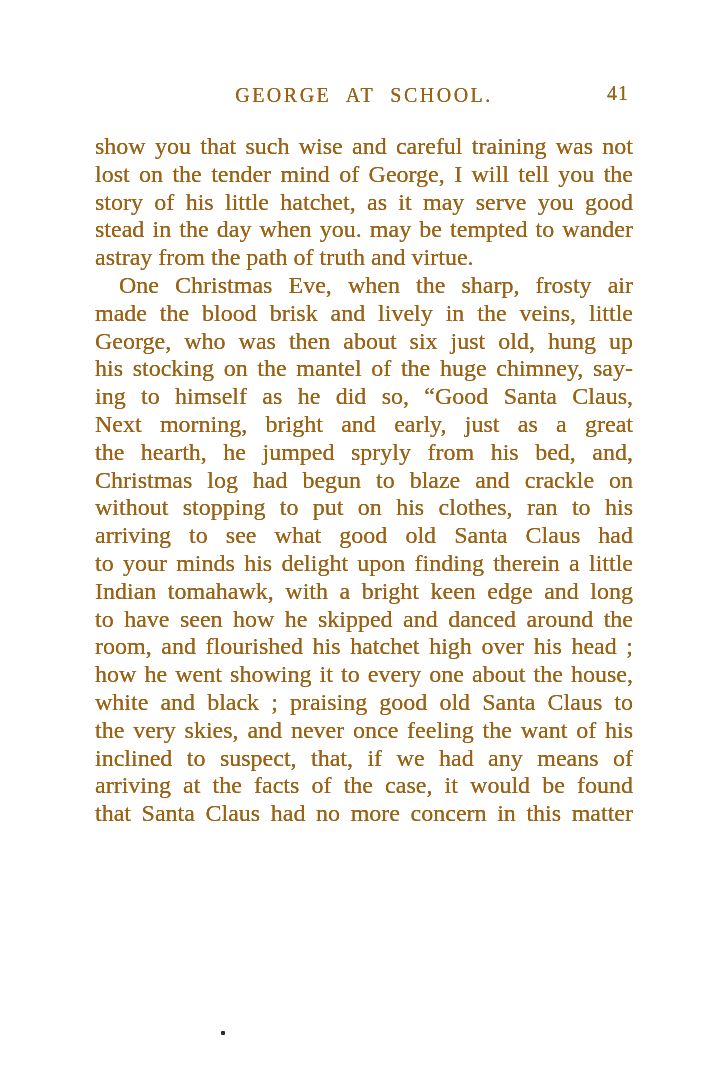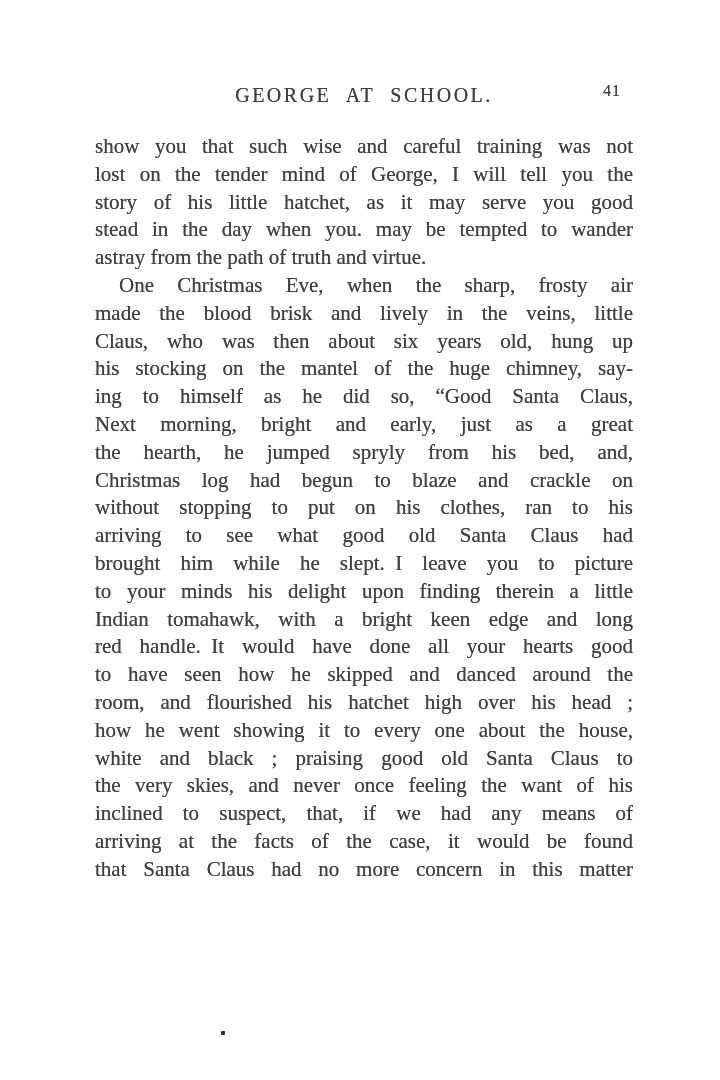--- a/index.html
+++ b/index.html
@@ -9,21 +9,21 @@
     height: 1080px;
     background: #ffffff;
     overflow: hidden;
   }
   .page {
     position: relative;
     width: 720px;
     height: 1080px;
     background: #ffffff;
     font-family: "Liberation Serif", "DejaVu Serif", serif;
-    color: #404040;
+    color: #a16207;
   }
   .running-header {
     position: absolute;
     left: 95px;
     top: 84px;
     width: 538px;
     height: 26px;
   }
   .header-title {
     position: absolute;
@@ -32,32 +32,32 @@
     top: 0;
     text-align: center;
     font-size: 20px;
     letter-spacing: 2.5px;
     word-spacing: 8px;
     white-space: nowrap;
     text-shadow: 0 0 0.6px rgba(20,20,20,0.7);
   }
   .page-number {
     position: absolute;
-    right: 12px;
+    right: 4px;
     top: -2px;
-    font-size: 16px;
+    font-size: 20px;
     letter-spacing: 1px;
     text-shadow: 0 0 0.6px rgba(20,20,20,0.7);
   }
   .text-body {
     position: absolute;
     left: 95px;
     top: 133px;
     width: 538px;
-    font-size: 21px;
+    font-size: 24px;
     line-height: 27.8px;
     text-shadow: 0 0 0.6px rgba(20,20,20,0.65);
   }
   .paragraph { margin: 0; padding: 0; }
   .line {
     text-align: justify;
     text-align-last: justify;
     white-space: nowrap;
   }
   .line.short { text-align-last: left; }
@@ -84,32 +84,30 @@
       <div class="paragraph">
         <div class="line">show you that such wise and careful training was not</div>
         <div class="line">lost on the tender mind of George, I will tell you the</div>
         <div class="line">story of his little hatchet, as it may serve you good</div>
         <div class="line">stead in the day when you. may be tempted to wander</div>
         <div class="line short">astray from the path of truth and virtue.</div>
       </div>
       <div class="paragraph">
         <div class="line first-indent">One Christmas Eve, when the sharp, frosty air</div>
         <div class="line">made the blood brisk and lively in the veins, little</div>
-        <div class="line">Claus, who was then about six years old, hung up</div>
+        <div class="line">George, who was then about six just old, hung up</div>
         <div class="line">his stocking on the mantel of the huge chimney, say-</div>
         <div class="line">ing to himself as he did so, “Good Santa Claus,</div>
         <div class="line">Next morning, bright and early, just as a great</div>
         <div class="line">the hearth, he jumped spryly from his bed, and,</div>
         <div class="line">Christmas log had begun to blaze and crackle on</div>
         <div class="line">without stopping to put on his clothes, ran to his</div>
         <div class="line">arriving to see what good old Santa Claus had</div>
-        <div class="line">brought him while he slept. I leave you to picture</div>
         <div class="line">to your minds his delight upon finding therein a little</div>
         <div class="line">Indian tomahawk, with a bright keen edge and long</div>
-        <div class="line">red handle. It would have done all your hearts good</div>
         <div class="line">to have seen how he skipped and danced around the</div>
         <div class="line">room, and flourished his hatchet high over his head ;</div>
         <div class="line">how he went showing it to every one about the house,</div>
         <div class="line">white and black ; praising good old Santa Claus to</div>
         <div class="line">the very skies, and never once feeling the want of his</div>
         <div class="line">inclined to suspect, that, if we had any means of</div>
         <div class="line">arriving at the facts of the case, it would be found</div>
         <div class="line">that Santa Claus had no more concern in this matter</div>
       </div>
     </div>

